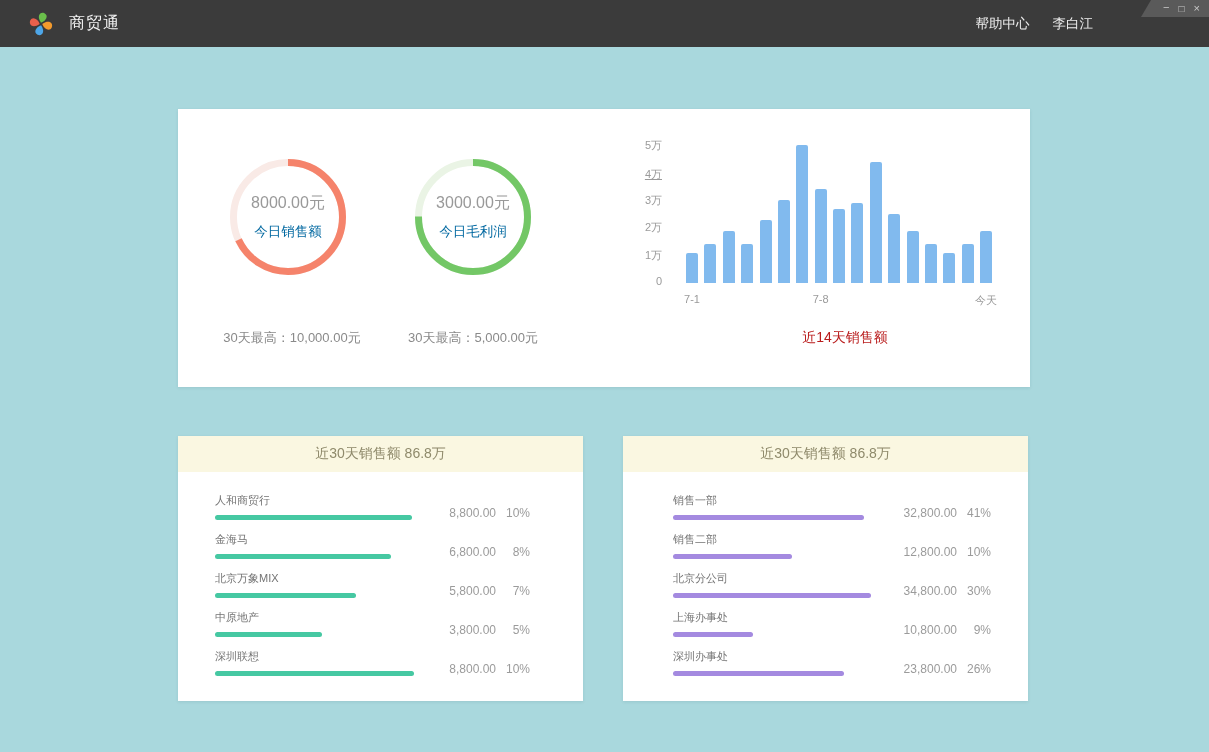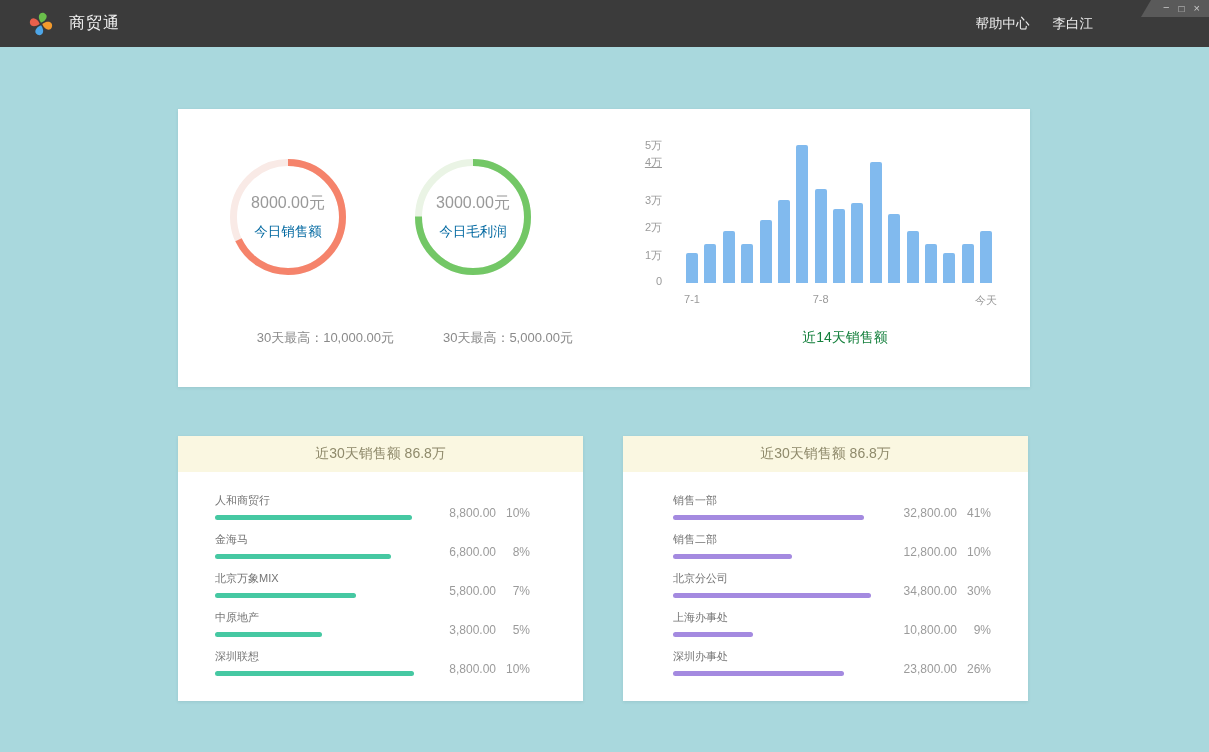--- a/index.html
+++ b/index.html
@@ -45,37 +45,37 @@
   .donut-wrap.d0 { left:52px; }
   .donut-wrap.d1 { left:237px; }
   .donut-wrap svg { position:absolute; left:0; top:0; }
   .donut-text {
     position:absolute; inset:0; display:flex; flex-direction:column;
     align-items:center; justify-content:center; gap:9px;
   }
   .donut-value { font-size:16px; color:#999999; }
   .donut-label { font-size:13.5px; color:#0369a1; }
   .donut-footer {
-    position:absolute; top:220px; font-size:13px; color:#8a8a8a; text-align:right;
+    position:absolute; top:220px; font-size:13px; color:#8a8a8a; text-align:center;
   }
   .donut-footer.f0 { left:12px; width:204px; }
   .donut-footer.f1 { left:195px; width:200px; }
 
   
   .chart-box { position:absolute; left:452px; top:24px; width:372px; height:200px; }
   .y-tick { position:absolute; left:0; width:32px; text-align:right; font-size:11px; color:#9a9a9a; }
   .bars {
     position:absolute; left:56px; top:11px; width:306px; height:139px;
     display:flex; align-items:flex-end; justify-content:space-between;
   }
   .bar { width:12px; background:#81baee; border-radius:2px 2px 0 0; }
   .x-label { position:absolute; top:160px; width:44px; text-align:center; font-size:11px; color:#9a9a9a; }
   .chart-caption {
     position:absolute; left:517px; top:220px; width:300px;
-    text-align:center; font-size:14px; color:#15803d;
+    text-align:center; font-size:14px; color:#b91c1c;
   }
 
   
   .rank-card { top:436px; width:405px; height:265px; }
   .rank-card.rc0 { left:178px; }
   .rank-card.rc1 { left:623px; }
   .rank-head {
     height:36px; background:#faf7e1; display:flex; align-items:center; justify-content:center;
     font-size:14px; color:#8f8a6b;
   }
@@ -136,21 +136,21 @@
     <div class="donut-text">
       <div class="donut-value">3000.00元</div>
       <div class="donut-label">今日毛利润</div>
     </div>
   </div>
   <div class="donut-footer f1">30天最高：5,000.00元</div>
 
   <div class="chart-box" id="chart-box">
     <div id="yaxis">
         <div class="y-tick" style="top: 5px;">5万</div>
-        <div class="y-tick" style="top: 22px; text-decoration: underline;">4万</div>
+        <div class="y-tick" style="top: 34px; text-decoration: underline;">4万</div>
         <div class="y-tick" style="top: 59.8px;">3万</div>
         <div class="y-tick" style="top: 87.2px;">2万</div>
         <div class="y-tick" style="top: 114.6px;">1万</div>
         <div class="y-tick" style="top: 142px;">0</div>
       </div>
     <div class="bars" id="bars">
         <div class="bar" style="height: 30px; background: rgb(129, 186, 238);"></div>
         <div class="bar" style="height: 39px; background: rgb(129, 186, 238);"></div>
         <div class="bar" style="height: 52px; background: rgb(129, 186, 238);"></div>
         <div class="bar" style="height: 39px; background: rgb(129, 186, 238);"></div>

